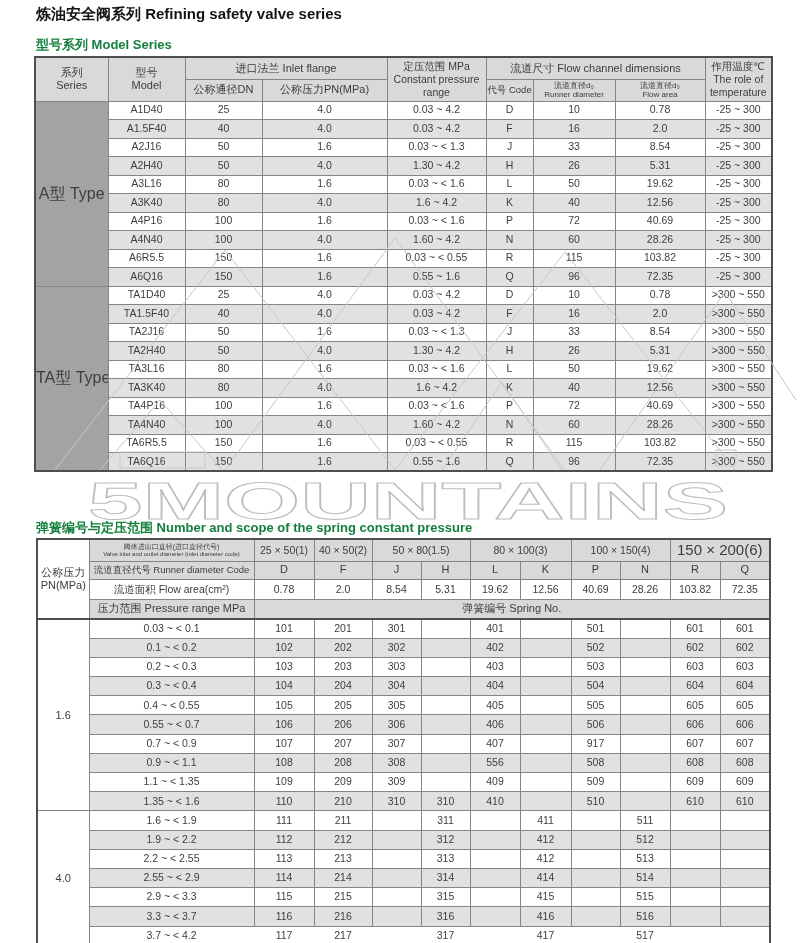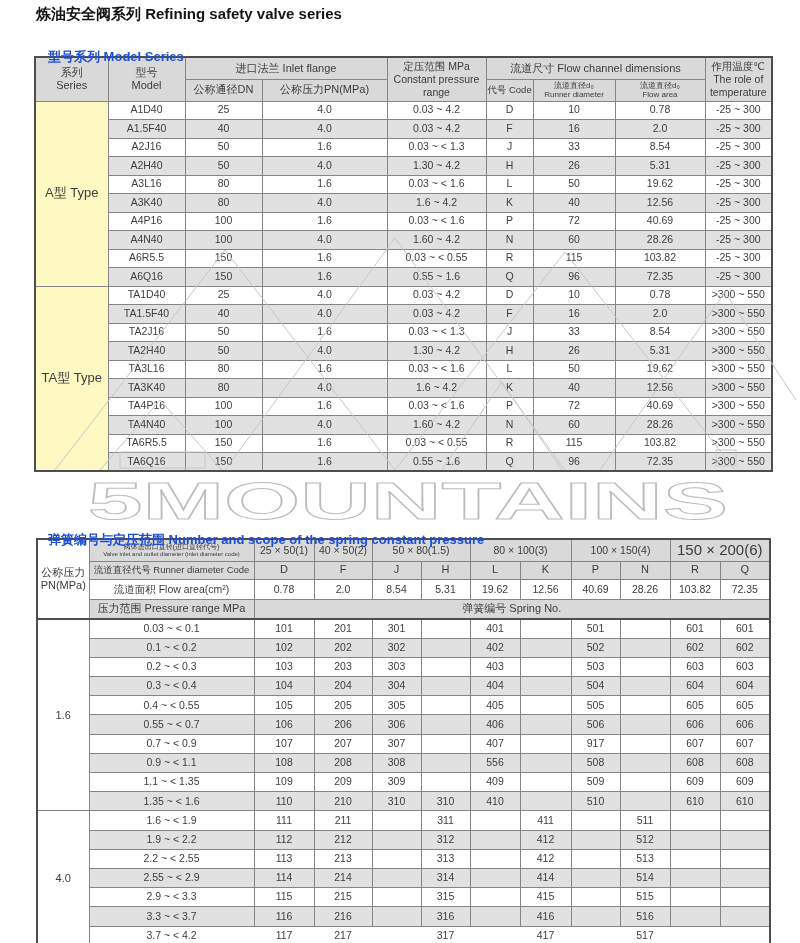--- a/index.html
+++ b/index.html
@@ -1,40 +1,40 @@
 <!DOCTYPE html>
 <html><head>
 <meta charset="utf-8">
 <style>
   html,body{margin:0;padding:0;}
   body{
     width:800px;height:943px;position:relative;overflow:hidden;background:#ffffff;
     font-family:"Liberation Sans","DejaVu Sans",sans-serif;color:#3e3e3e;
   }
   .doc-title{position:absolute;left:36px;top:5px;margin:0;font-size:15px;font-weight:bold;color:#141414;z-index:4;}
-  .section-title{position:absolute;margin:12px;font-size:13px;font-weight:bold;color:#1d4ed8;z-index:4;}
+  .section-title{position:absolute;margin:0;font-size:13px;font-weight:bold;color:#15803d;z-index:4;}
   .s1{left:36px;top:36px;}
   .s2{left:36px;top:519px;}
 
   table{position:absolute;border-collapse:collapse;table-layout:fixed;background:#fff;}
   th,td{border:1px solid #858585;text-align:center;vertical-align:middle;padding:0;overflow:hidden;white-space:nowrap;}
   table{border:2px solid #4e4e4e;}
   th{background:#d9d9d9;font-weight:normal;font-size:11px;line-height:1.2;color:#3c3c3c;}
   td{font-size:10.5px;line-height:1.1;}
   .l{display:block;}
   .h-sm{font-size:8px;line-height:1.15;}
   .h-xs .l{font-size:7px;line-height:1.1;}
   .h-xs .l.en{font-size:6px;}
 
   
   #model-table{left:34px;top:56px;width:737px;}
   #model-table thead tr{height:22px;}
   #model-table tbody tr{height:18.5px;}
   #model-table tbody tr:nth-child(even) td{background:#e1e1e1;}
-  #model-table td.series-cell{background:#fef9c3;font-size:13px;}
+  #model-table td.series-cell{background:#a3a3a3;font-size:16px;}
   tr.group-start td{border-top:1.5px solid #4e4e4e;}
 
   
   #spring-table{left:36px;top:538px;width:733px;}
   #spring-table thead tr:nth-child(1){height:22px;}
   #spring-table thead tr:nth-child(2){height:18px;}
   #spring-table thead tr:nth-child(3){height:20px;}
   #spring-table thead tr:nth-child(4){height:20px;}
   #spring-table thead{border-bottom:2px solid #4e4e4e;}
   #spring-table tbody tr{height:19.2px;}

